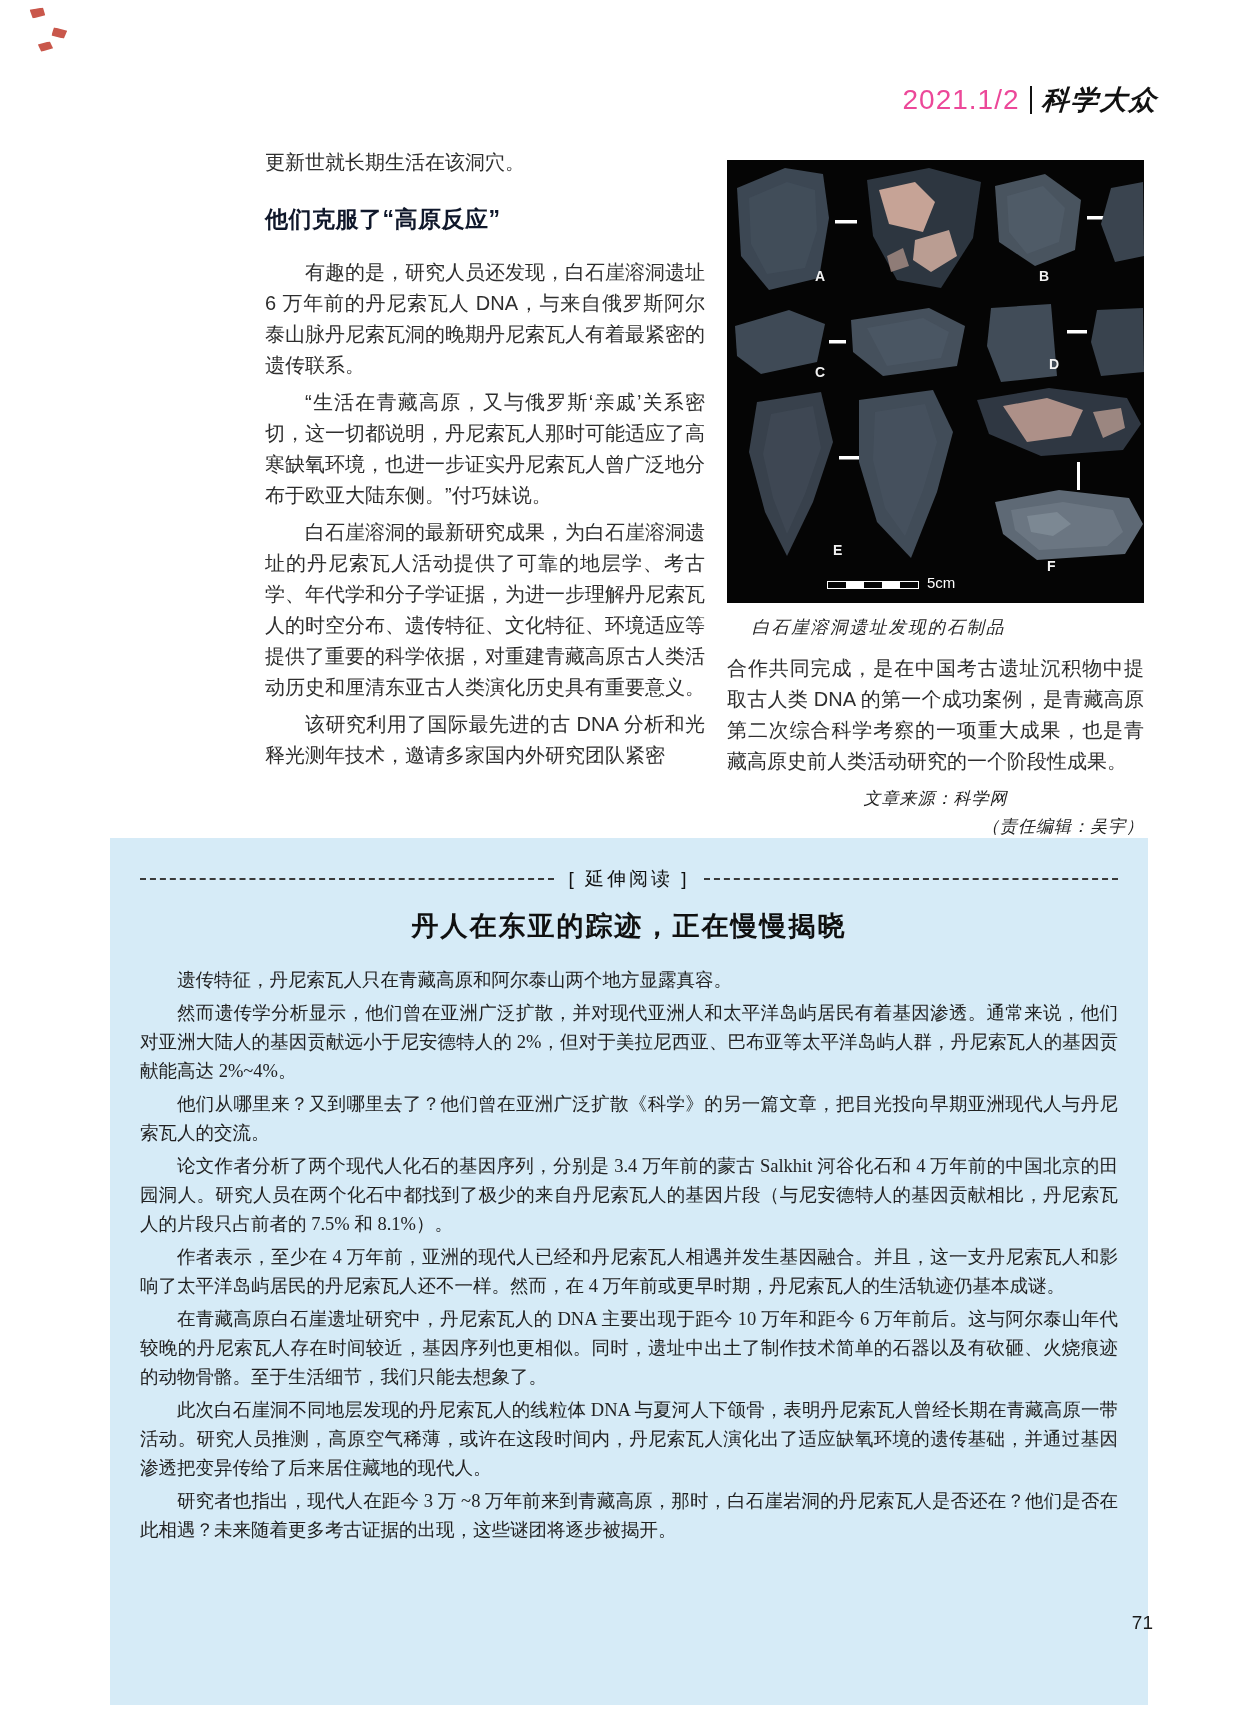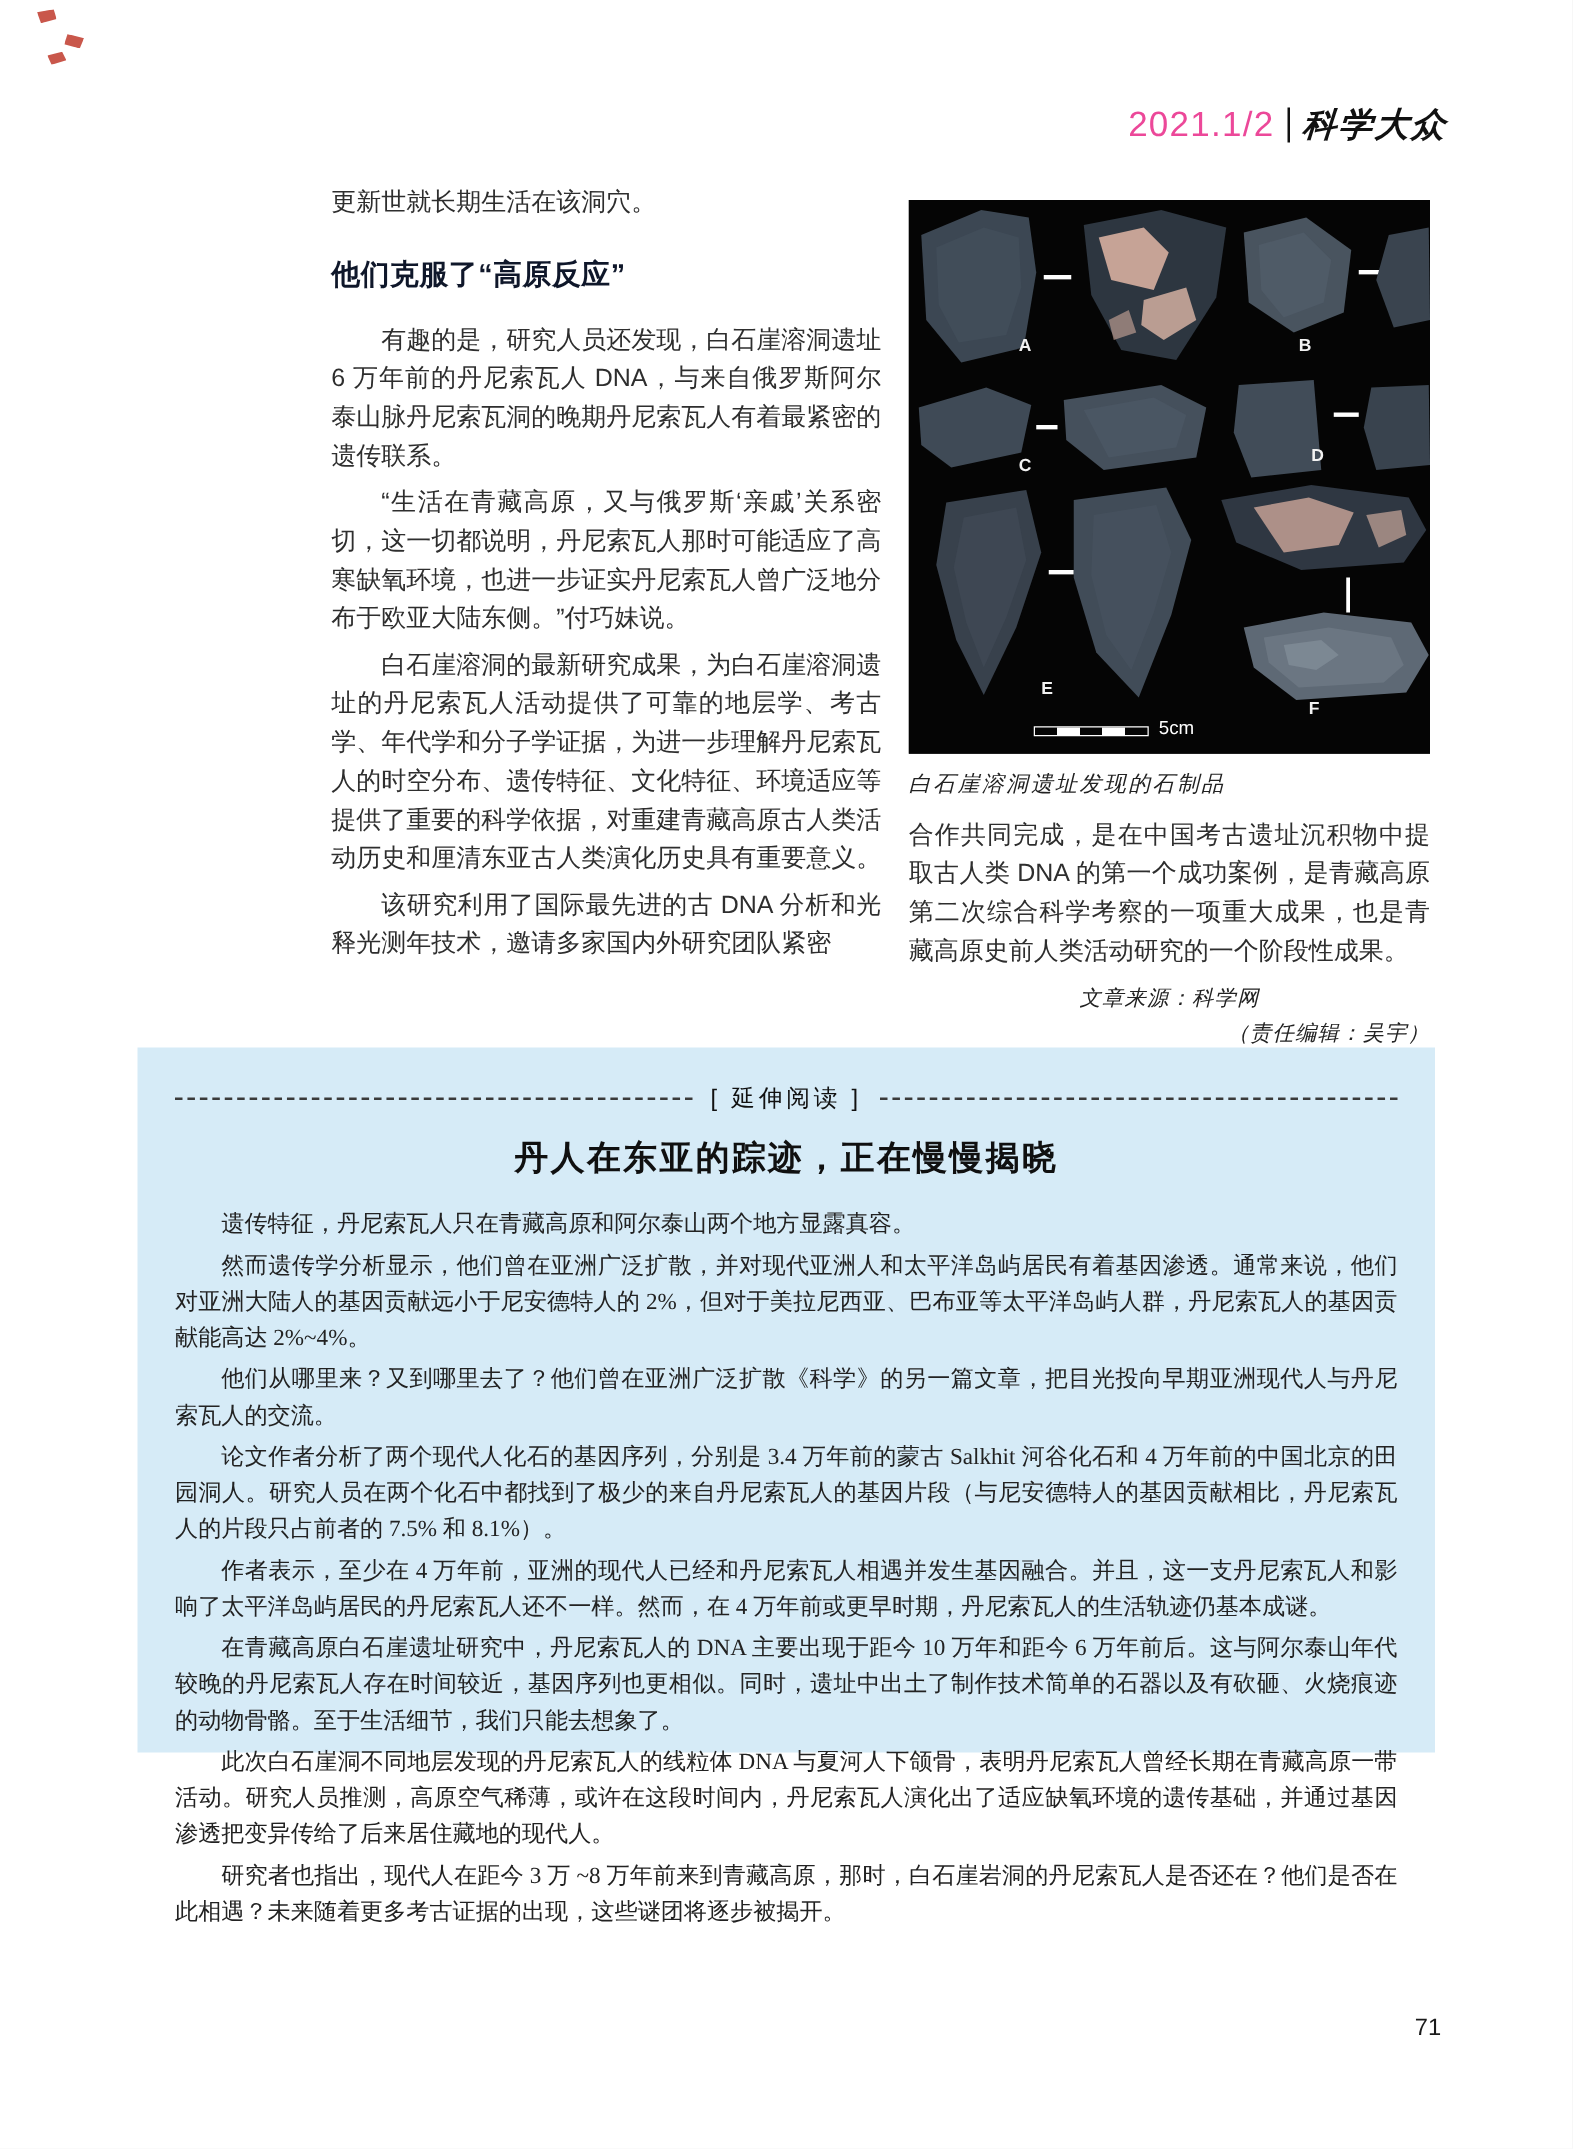--- a/index.html
+++ b/index.html
@@ -63,34 +63,34 @@
     font-family:"Liberation Sans", sans-serif;
   }
   .scale-bar {
     position:absolute; left:100px; top:421px; width:92px; height:8px;
     border:1px solid #fff;
     background:linear-gradient(90deg, transparent 0 20%, #fff 20% 40%, transparent 40% 60%, #fff 60% 80%, transparent 80% 100%);
   }
   .scale-text { position:absolute; left:200px; top:414px; color:#fff; font-size:15px; }
   .figure-caption {
     font-family:"Liberation Serif", serif; font-style:italic;
-    font-size:17.5px; color:#222; margin-top:12px; letter-spacing:2px;
+    font-size:17.5px; color:#222; margin-top:12px; letter-spacing:2px;margin-left:25px;
   }
 
   .continuation { margin-top:14px; }
   .source-line {
     font-family:"Liberation Serif", serif; font-style:italic;
     font-size:17px; color:#222; text-align:right; line-height:28px; letter-spacing:1px;
   }
   .source-line.first { margin-top:8px;text-align:center; }
 
   
   .extended-box {
     position:absolute; top:838px; left:110px;
-    width:1038px; height:564px;
+    width:1038px; height:867px;
     background:#d6ebf7;
     padding:22px 30px 0 30px;
   }
   .tag-row { display:flex; align-items:center; gap:14px; margin-top:6px; }
   .dash-line { flex:1; border-top:2px dashed #3a3a3a; height:0; }
   .tag-label { font-size:19px; color:#111; letter-spacing:3px; white-space:nowrap; }
   .box-title {
     text-align:center; font-size:27px; font-weight:bold; color:#101010;
     letter-spacing:2px; margin-top:16px; margin-bottom:22px;
   }

